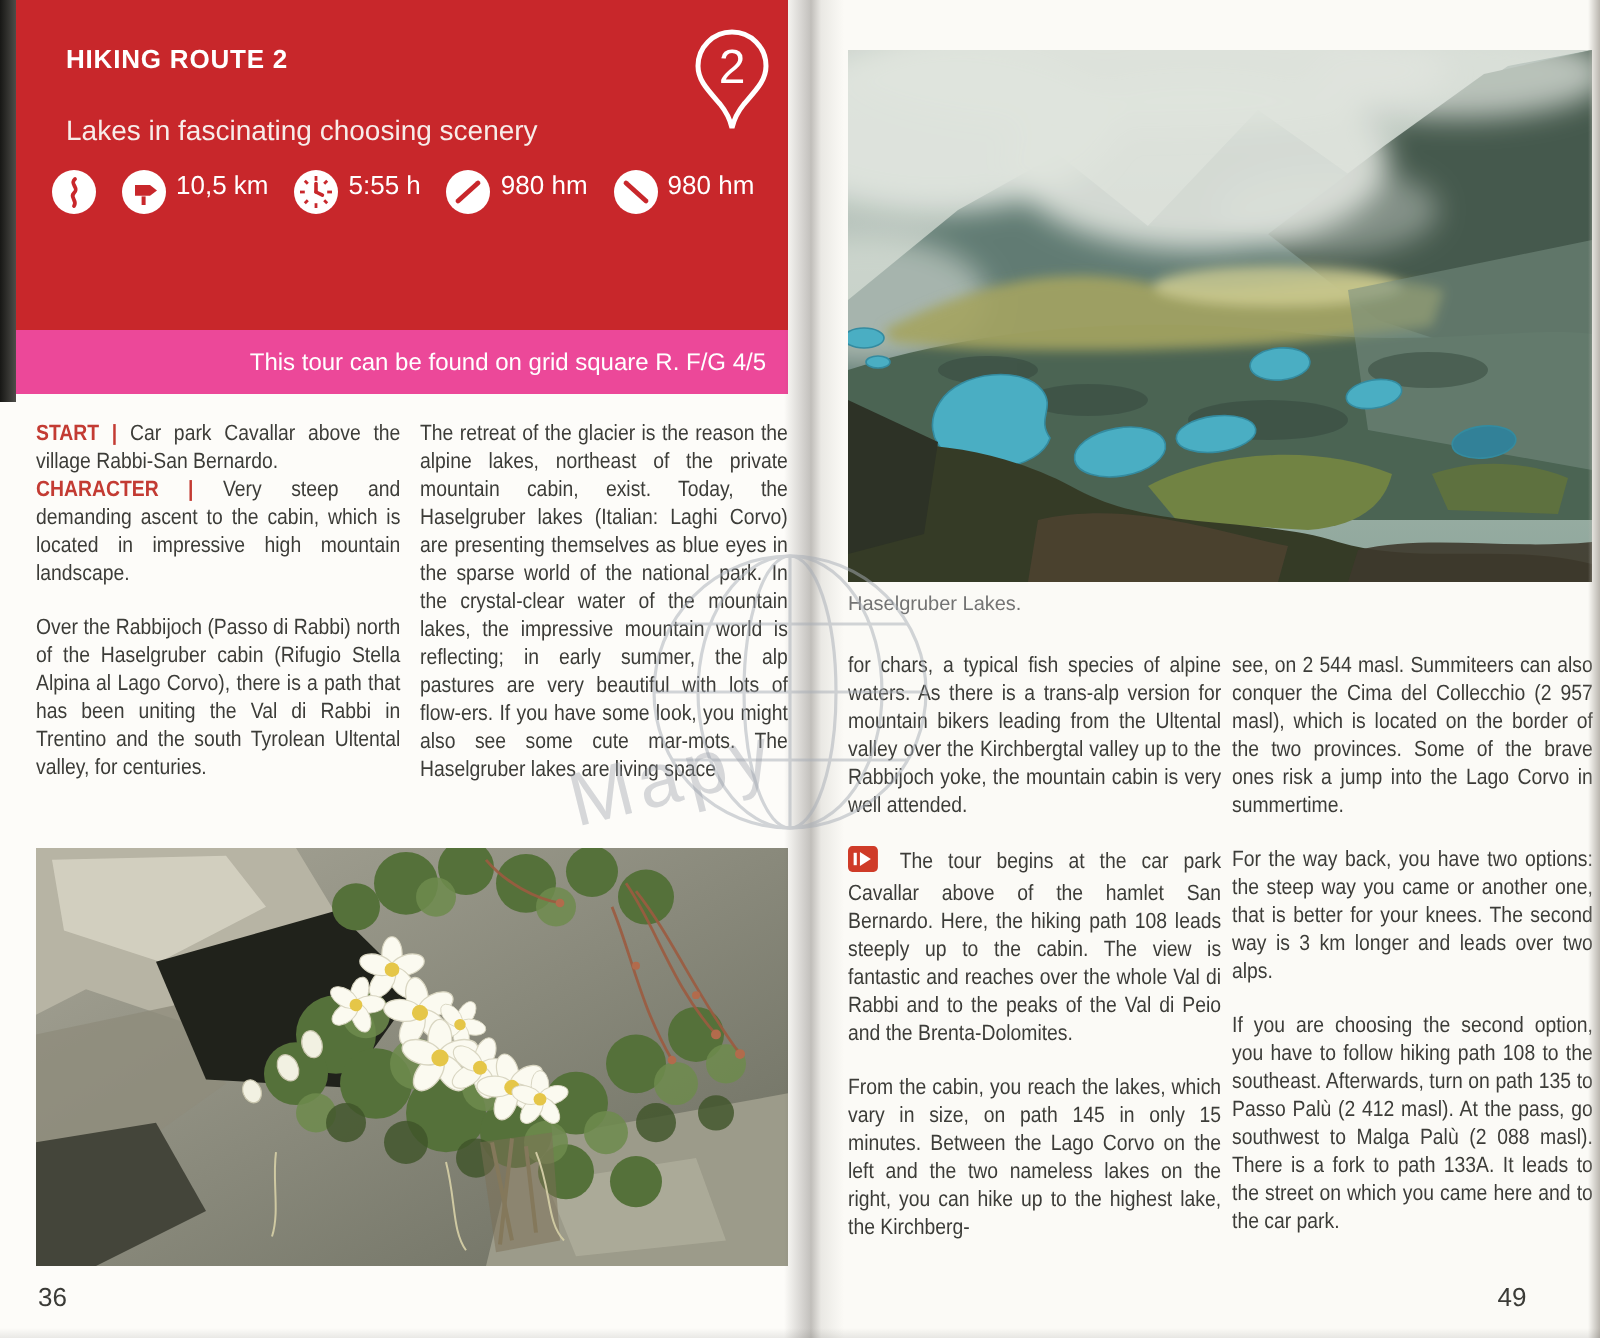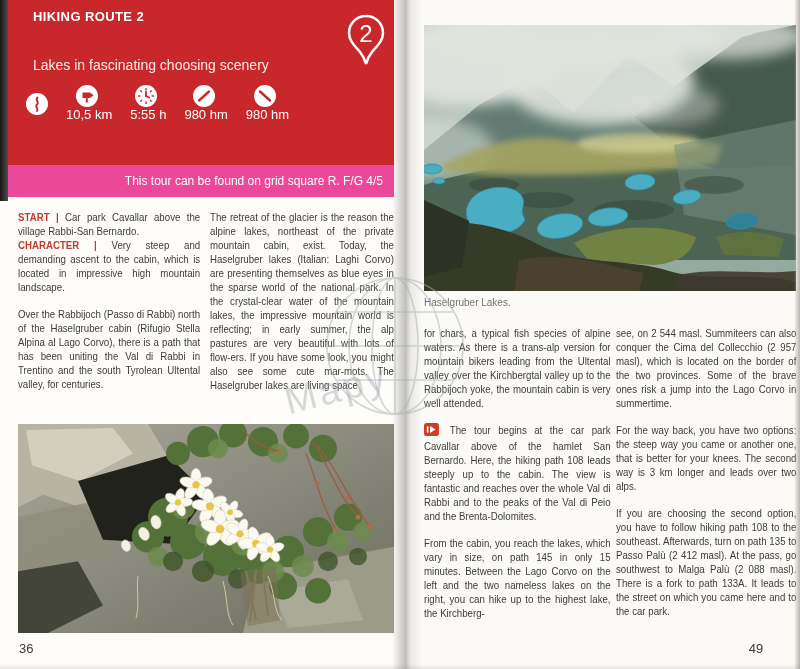--- a/index.html
+++ b/index.html
@@ -7,25 +7,25 @@
     width:800px;height:669px;position:relative;overflow:hidden;
     background:#fcfbf8;font-family:"Liberation Sans",sans-serif;
   }
   .canvas{position:absolute;inset:0;}
   .page{position:absolute;top:0;bottom:0;}
   .page-left{left:0;width:405px;background:#fdfcf9;}
   .page-right{left:405px;width:395px;background:#fbfaf6;}
 
   
   .hdr{position:absolute;left:8px;top:0;width:386px;height:197px;background:#c8272b;color:#fff;}
-  .kicker{position:absolute;left:25px;top:9px;font-size:13px;font-weight:bold;letter-spacing:.4px;}
+  .kicker{position:absolute;left:25px;top:22px;font-size:13px;font-weight:bold;letter-spacing:.4px;}
   .title{position:absolute;left:24px;top:25px;font-size:23px;font-weight:bold;letter-spacing:.2px;}
   .subtitle{position:absolute;left:25px;top:57px;font-size:14px;color:#f7ece9;}
   .stats{position:absolute;left:18px;top:85px;display:flex;align-items:center;column-gap:13px;}
-  .stat{display:flex;align-items:center;flex-direction:column;}
+  .stat{display:flex;align-items:flex-start;}
   .stat svg{display:block;}
   .stat-label{font-size:13px;margin-left:5px;color:#fff;}
   .badge{position:absolute;left:336px;top:13px;}
   .strip{position:absolute;left:0;right:0;bottom:0;height:32px;background:#ec4899;
          font-size:12px;line-height:32px;text-align:right;padding-right:11px;box-sizing:border-box;color:#fff;}
 
   
   .col{position:absolute;color:#3c3c38;font-size:11px;line-height:14px;text-align:justify;
        transform:scaleX(.88);transform-origin:0 0;}
   .col p{margin:0 0 13px 0;}

